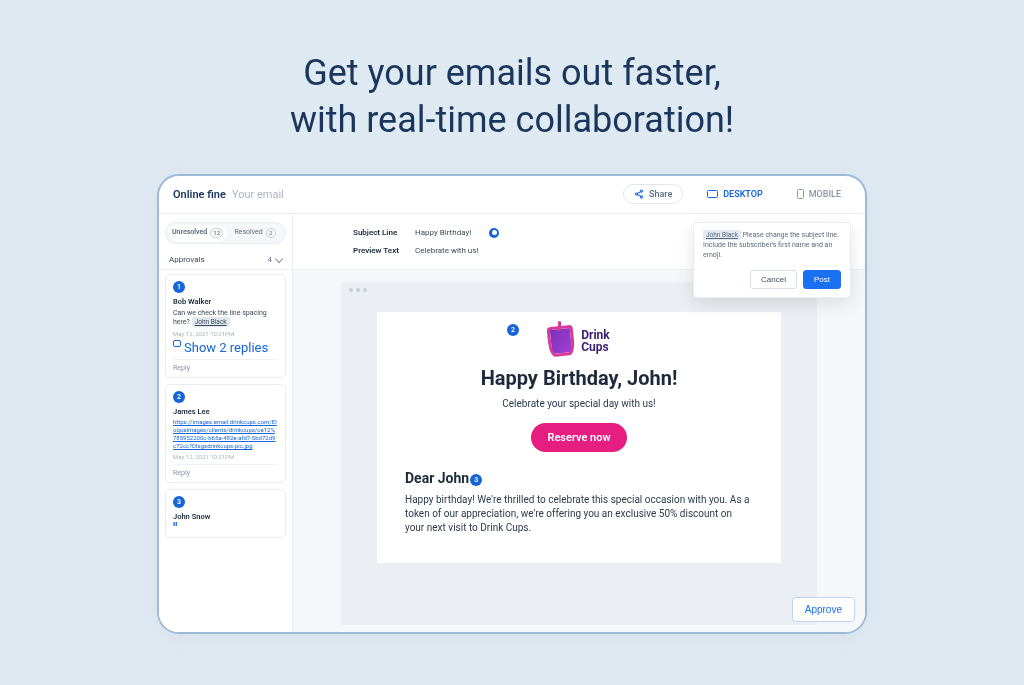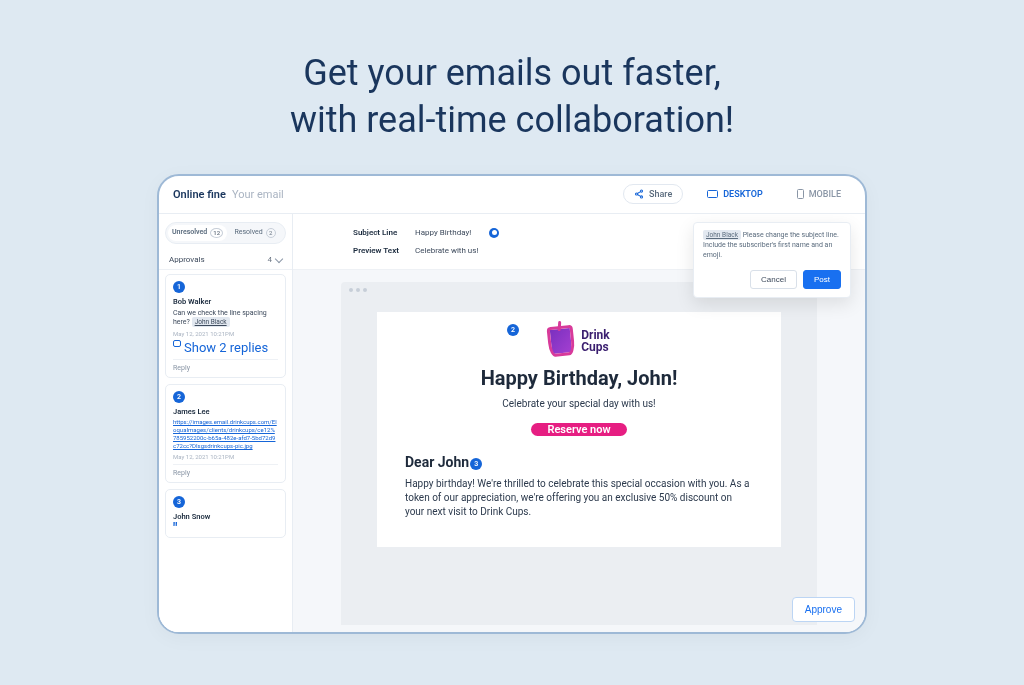--- a/index.html
+++ b/index.html
@@ -188,21 +188,21 @@
   }
   .brand-text { color: #3a1e6f; font-weight: 700; font-size: 12px; line-height: 1; }
   .bubble-on-brand { position: absolute; left: 50%; top: -2px; transform: translate(-72px,0); }
   .email-card h1 {
     text-align: center; color: #1e2a3b; font-size: 20px; font-weight: 700; margin-bottom: 8px;
   }
   .email-card .sub { text-align: center; color: #2c3a4d; font-size: 10px; margin-bottom: 14px; }
   .cta {
     display: block; margin: 0 auto 16px; width: fit-content;
     background: #e61e82; color: #fff; font-weight: 600;
-    padding: 0 16px; border-radius: 18px; font-size: 11px;
+    padding: 8px 16px; border-radius: 18px; font-size: 11px;
     cursor: pointer;
   }
   .email-card h2 { color: #1e2a3b; font-size: 14px; font-weight: 700; margin-bottom: 6px; position: relative; display:inline-block; }
   .email-card .para { color: #2c3a4d; font-size: 10px; line-height: 1.4; }
   .bubble-inline { position: relative; top: -1px; margin-left: 1px; }
   
   .approve-btn {
     position: absolute;
     right: 10px; bottom: 10px;
     background: #fff;

